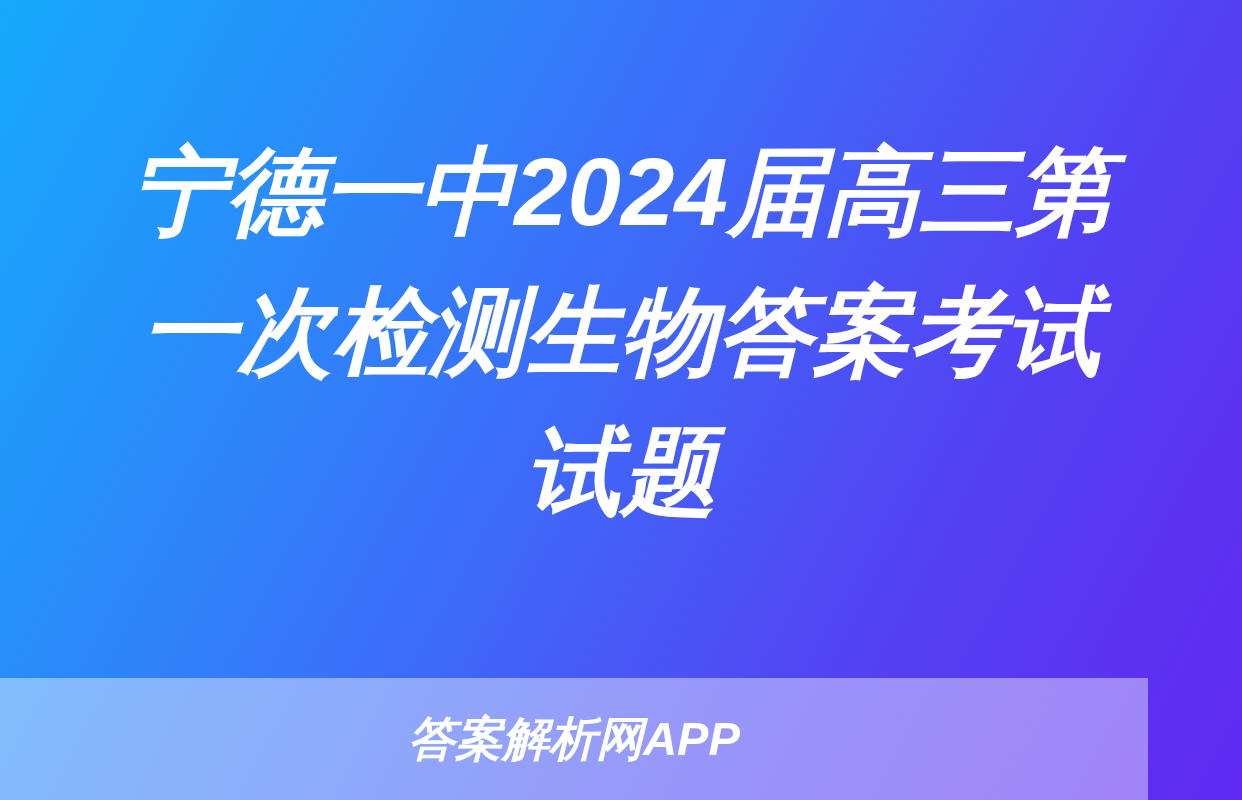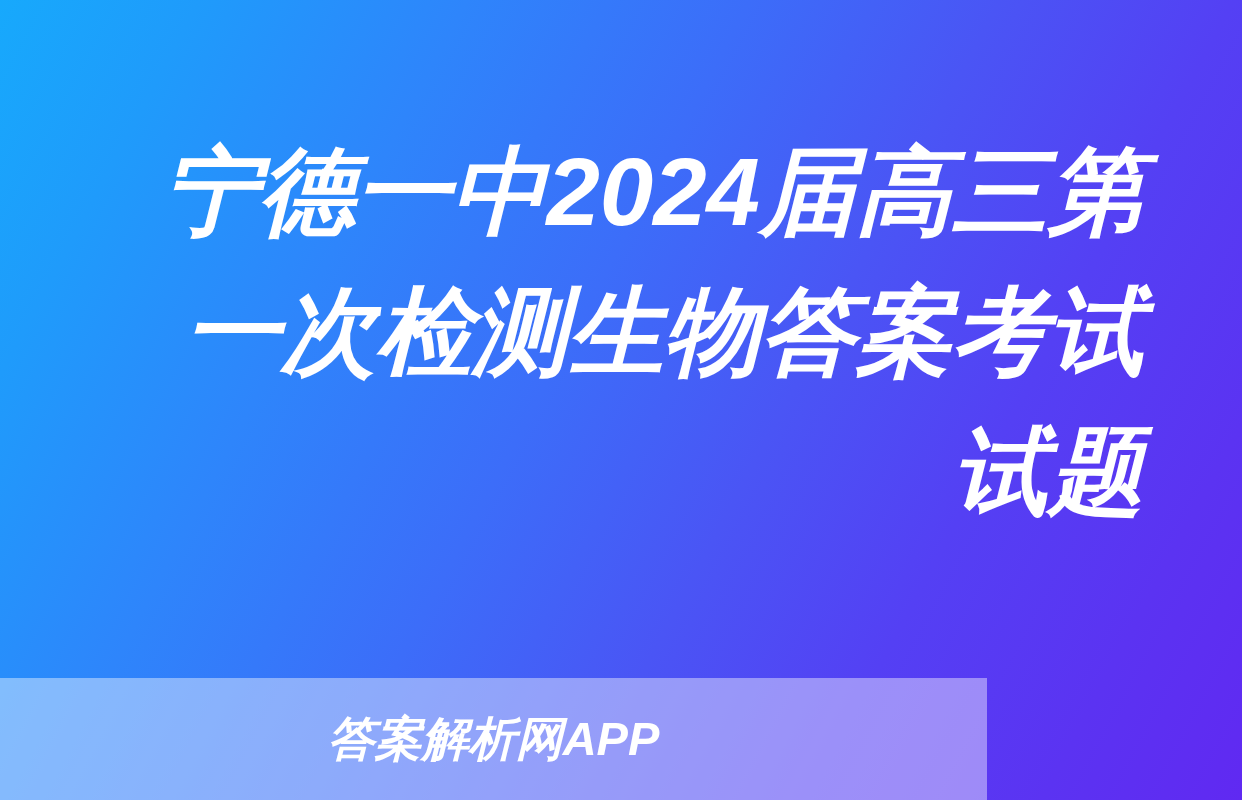--- a/index.html
+++ b/index.html
@@ -45,33 +45,33 @@
 
   #poster-title {
     width: 1046px;
     margin: 0;
     padding: 0;
     color: #FFFFFF;
     font-size: 96px;
     line-height: 140px;
     font-weight: 700;
     font-style: italic;
-    text-align: right;
+    text-align: center;
     letter-spacing: 0px;
     word-break: break-all;
     transform: translateY(-6px);
     text-rendering: geometricPrecision;
   }
 
   
   #watermark-band {
     position: absolute;
     left: 0;
     top: 678px;
-    width: 987px;
+    width: 1148px;
     height: 122px;
     background-color: rgba(255, 255, 255, 0.42);
     display: flex;
     align-items: center;
     justify-content: center;
   }
 
   #watermark-text {
     color: #FFFFFF;
     font-size: 47px;

